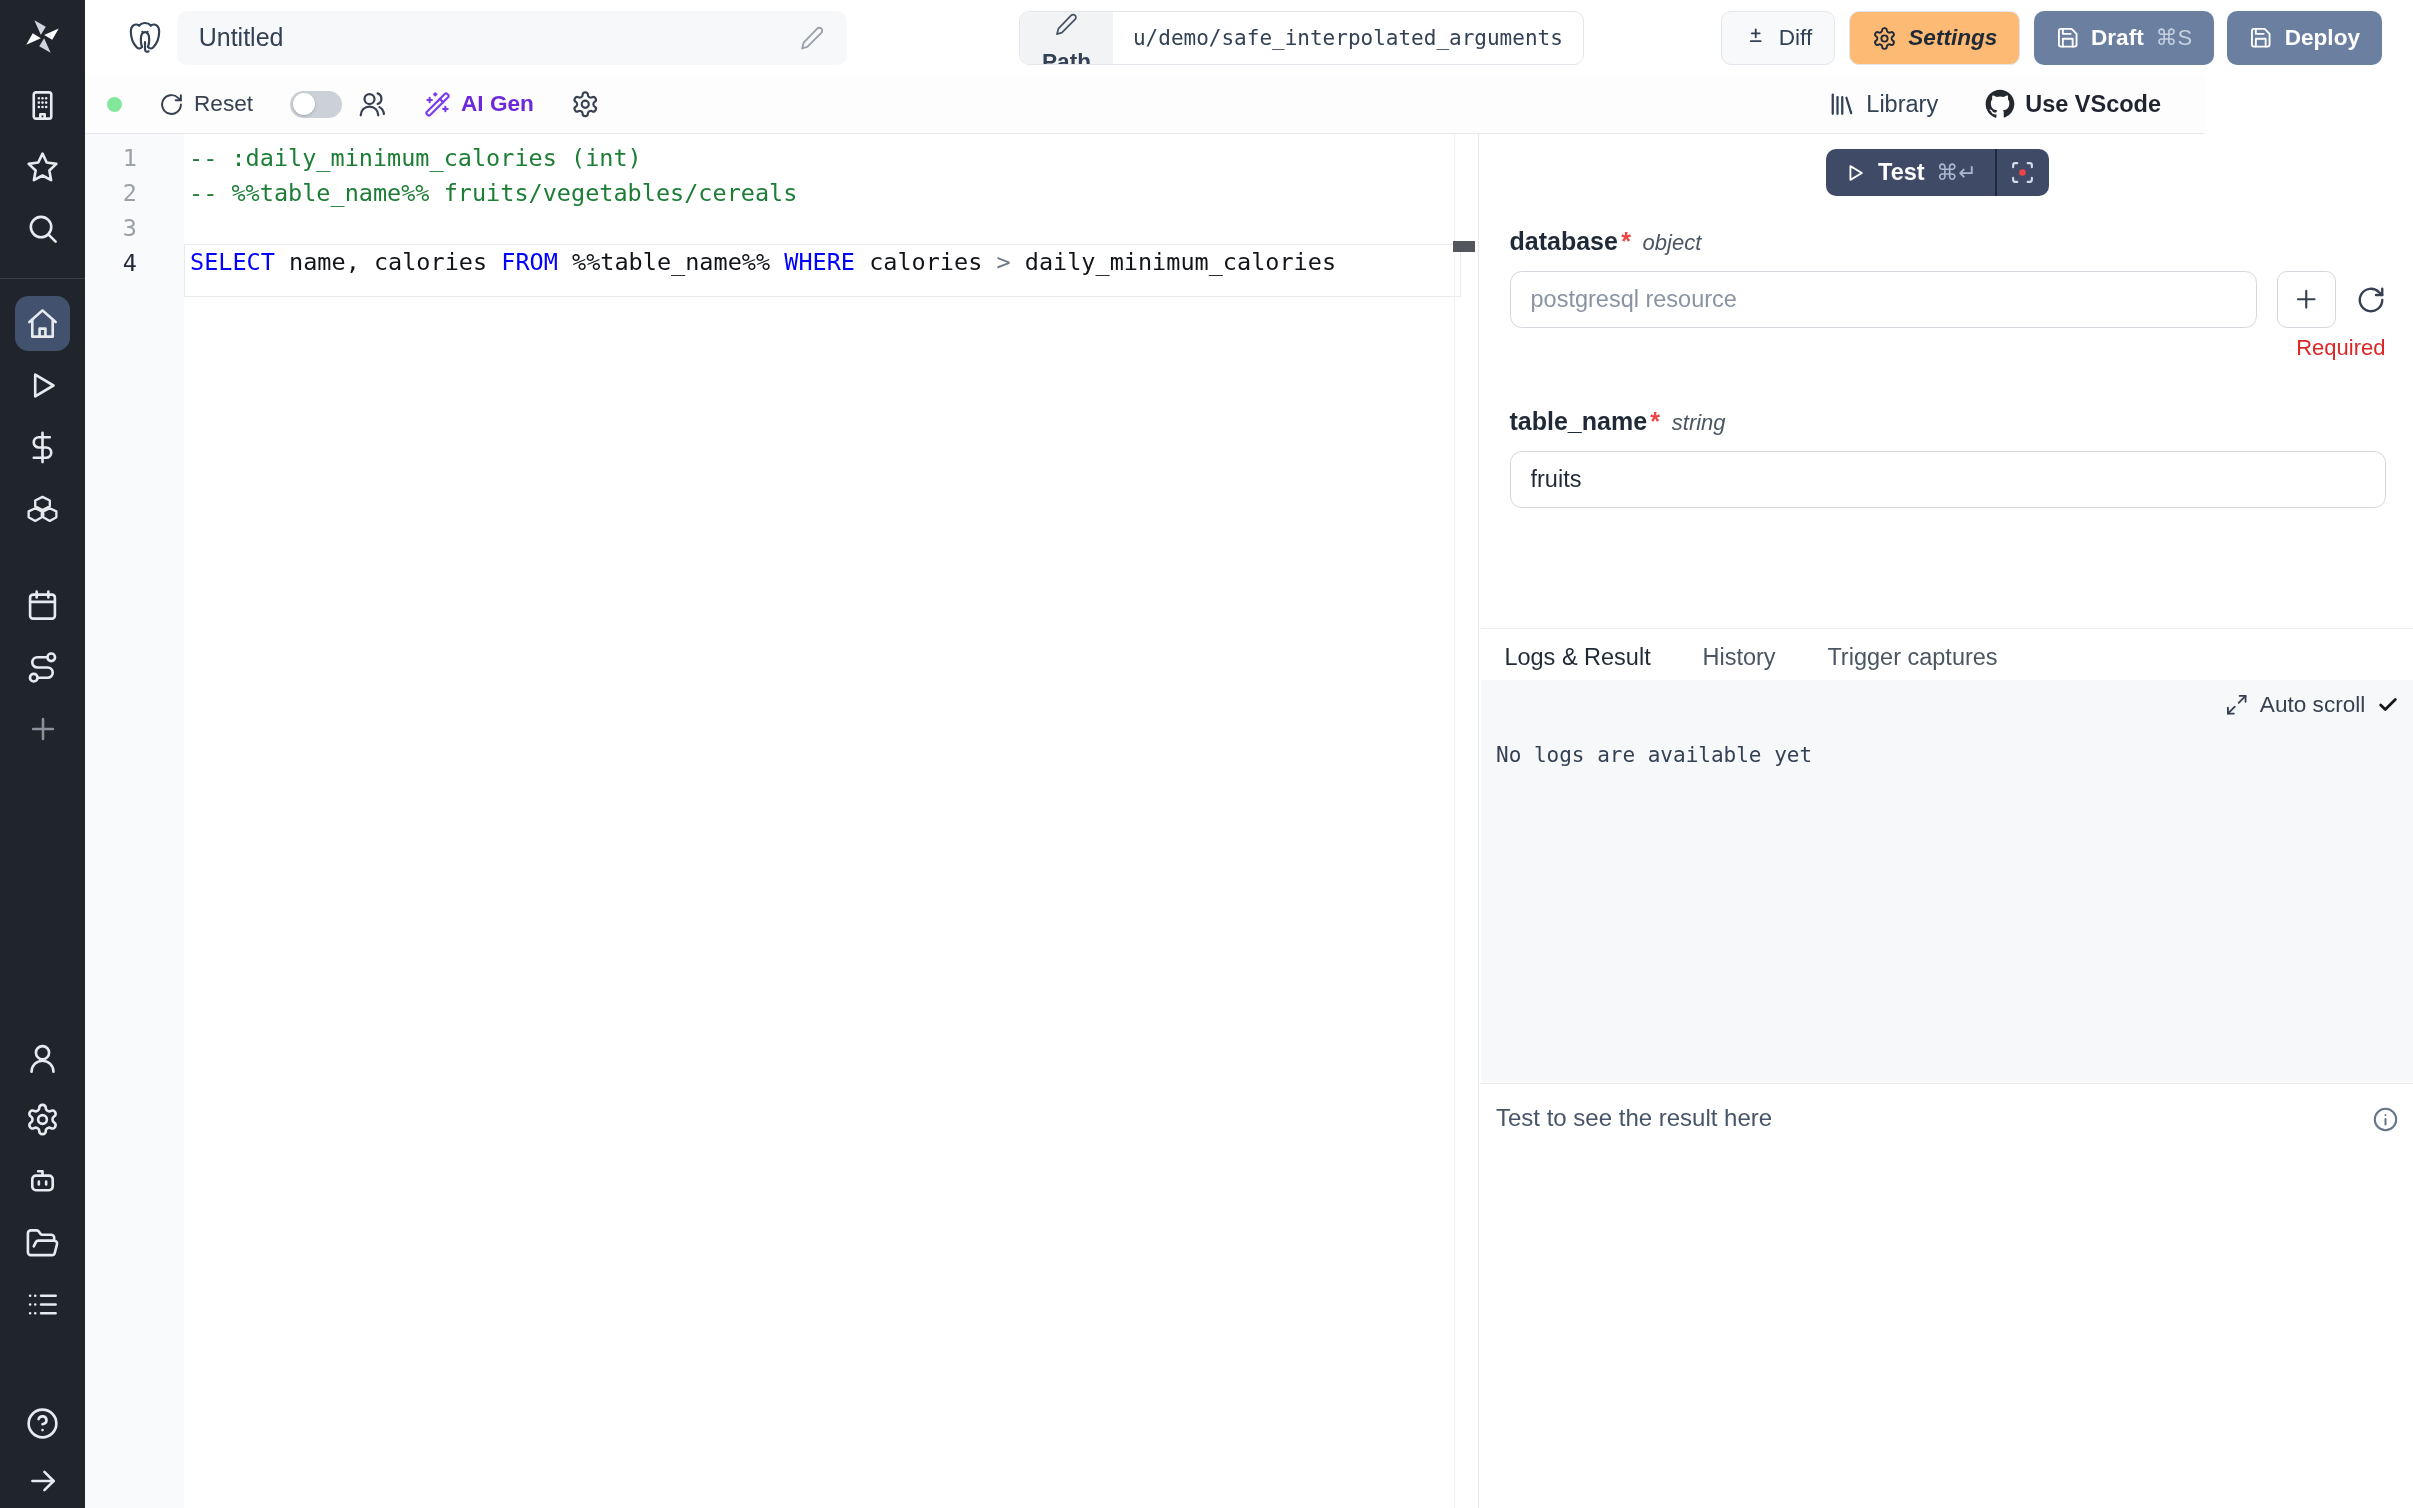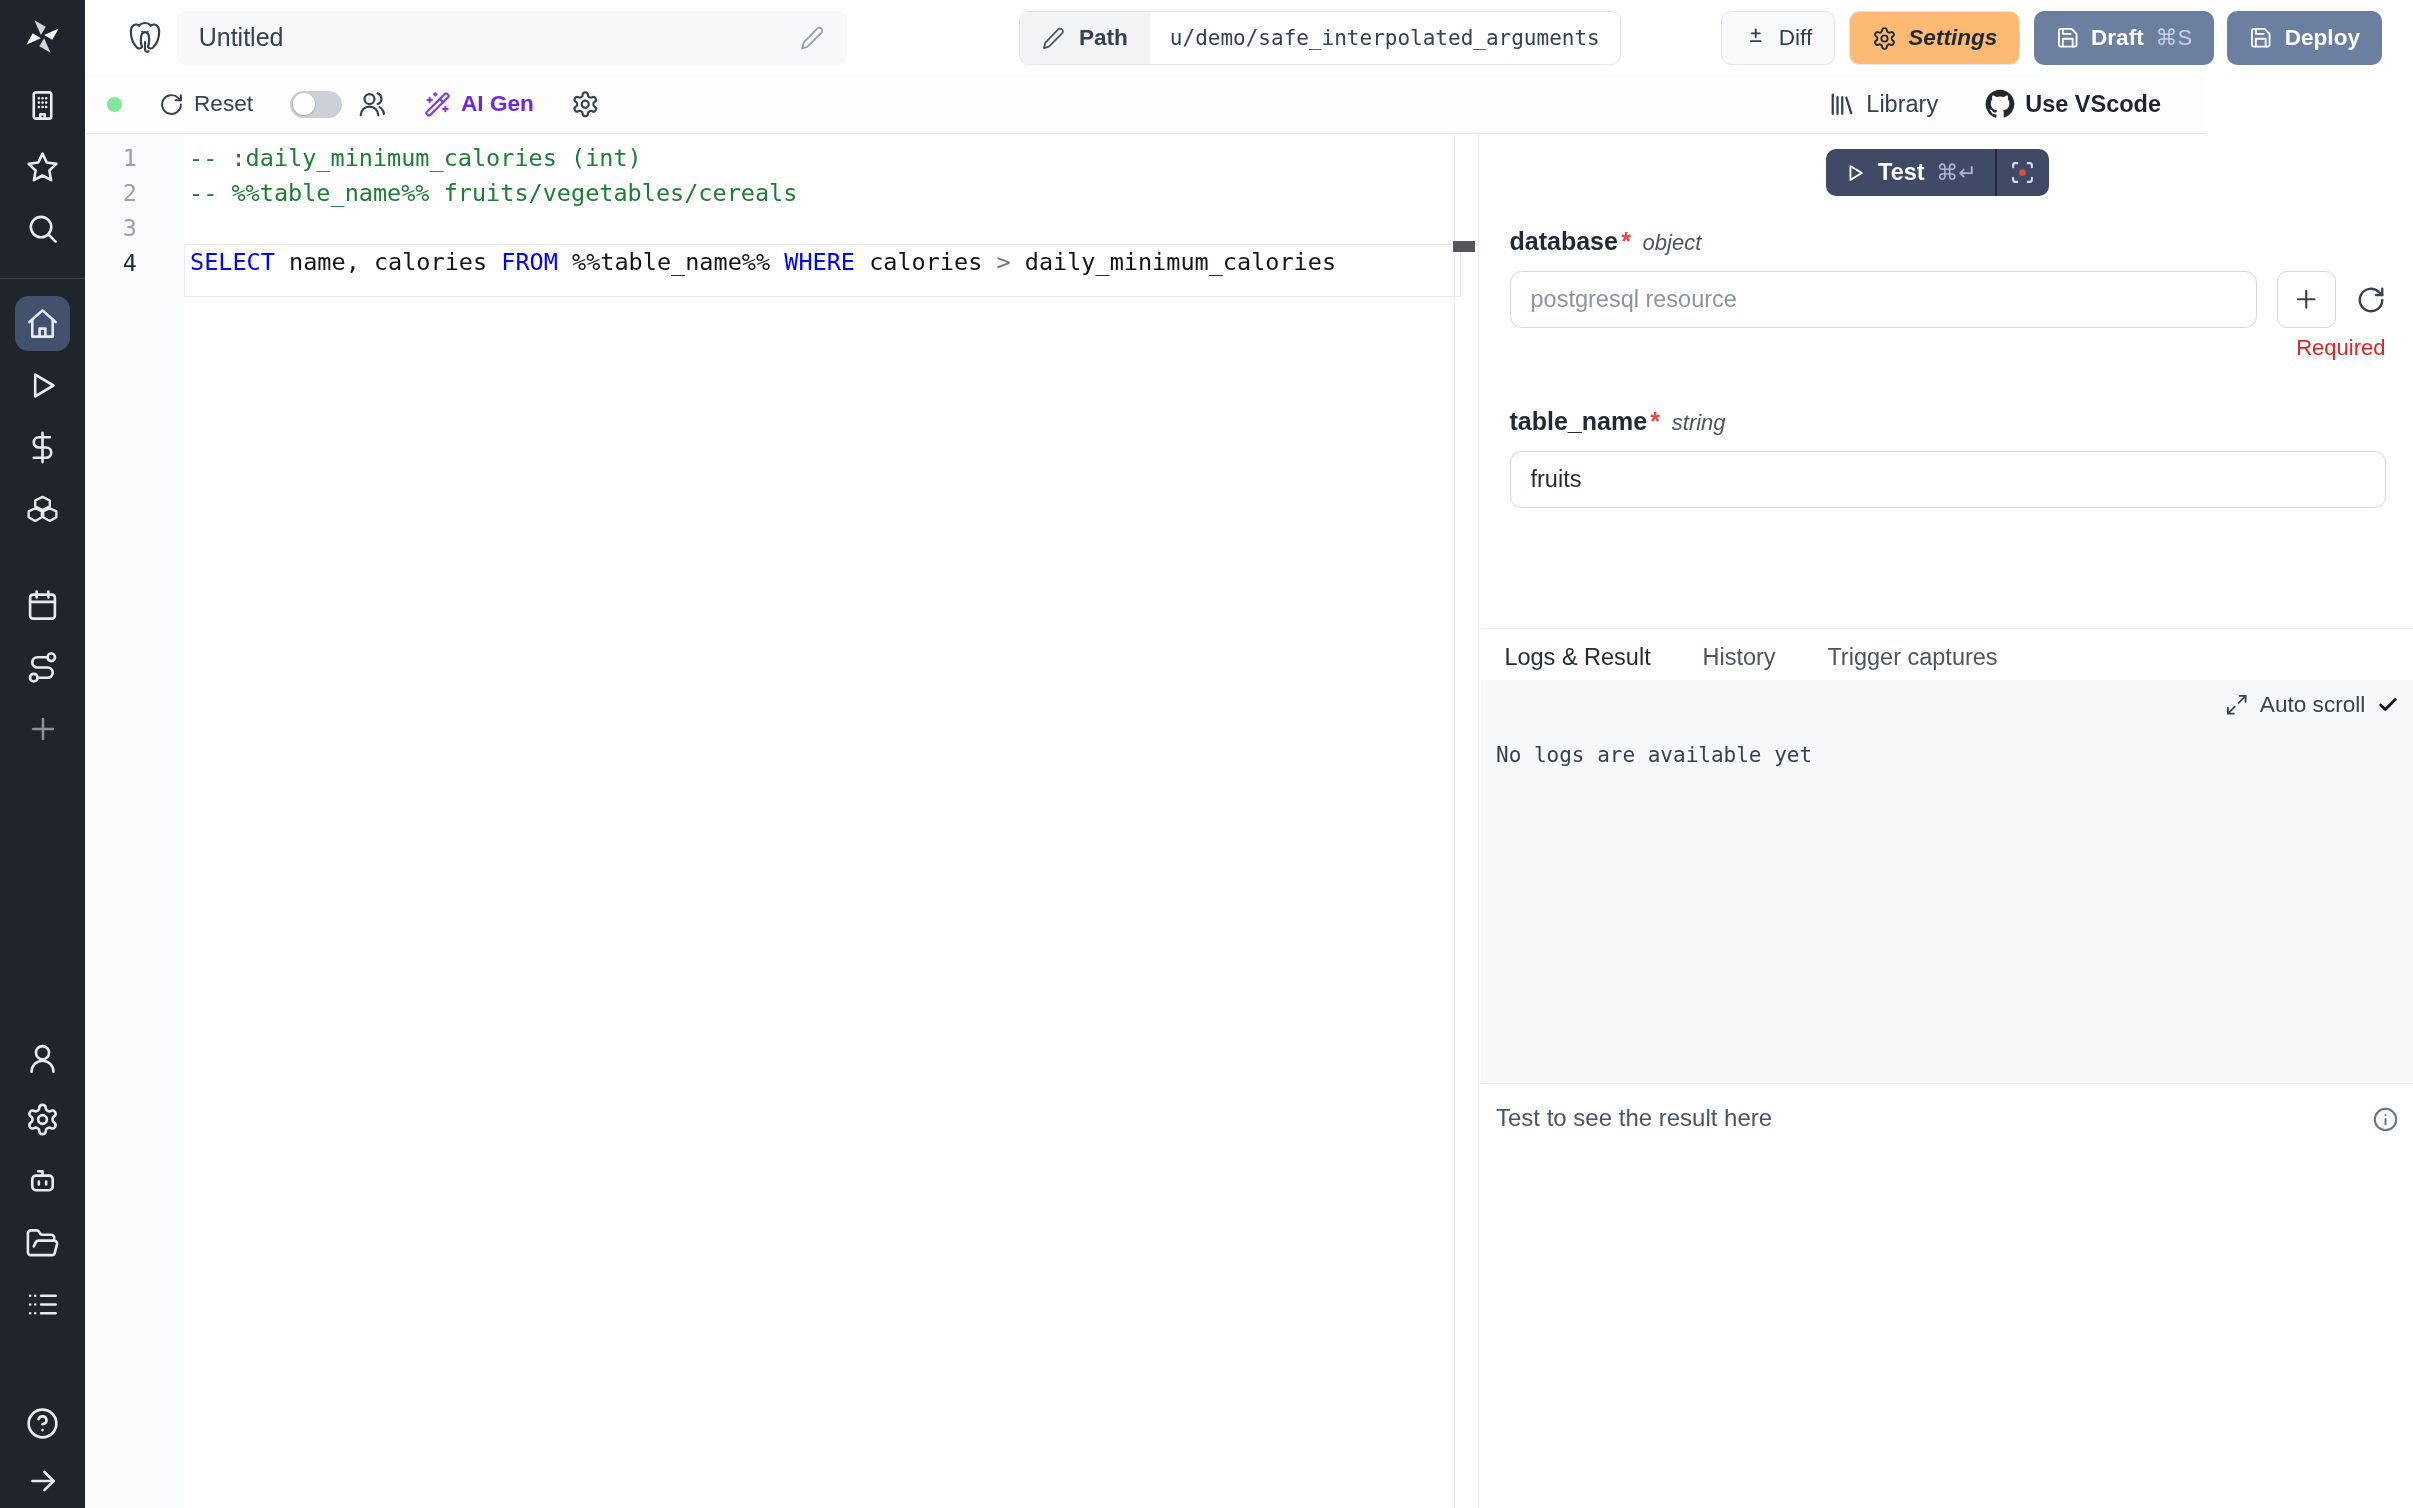--- a/index.html
+++ b/index.html
@@ -23,21 +23,21 @@
   .topbar { position:absolute; left:85px; top:0; width:2329px; height:75px; background:#fff;
     display:flex; align-items:center; }
   .pg-icon { margin-left:40px; color:#334155; }
   .title-box { margin-left:11.7px; width:670px; height:54px; background:#f7f8f9; border-radius:10px;
     display:flex; align-items:center; padding:0 22px; }
   .title-box .t { font-size:25px; font-weight:500; color:#334155; flex:1; }
   .title-box .pencil { color:#9aa1ab; }
   .path-box { position:absolute; left:934px; top:11px; height:54px; border:1.7px solid #e3e6ea;
     border-radius:10px; display:flex; align-items:stretch; overflow:hidden; background:#fff; }
   .path-box .seg-l { background:#f1f3f5; display:flex; align-items:center; gap:13.4px; padding:0 22px;
-    font-size:22.6px; font-weight:700; color:#334155; }
+    font-size:22.6px; font-weight:700; color:#334155;flex-direction:column; }
   .path-box .seg-r { display:flex; align-items:center; padding:0 20px; font-family:"DejaVu Sans Mono", monospace;
     font-size:21px; color:#334155; }
   .topbar-right { position:absolute; right:32px; top:11px; display:flex; gap:13.4px; }
   .btn { height:54px; border-radius:10px; display:flex; align-items:center; gap:11.7px;
     padding:0 22px; font-size:22.6px; cursor:pointer; white-space:nowrap; }
   .btn.light { background:#f8f9fa; border:1.7px solid #e3e6ea; color:#334155; font-weight:500; }
   .btn.white { background:#fdba74; border:1.7px solid #e3e6ea; color:#1f2937; font-weight:600;font-style:italic; }
   .btn.slate { background:#6b7fa1; color:#fff; font-weight:700; border:none; }
   .btn.slate .kbd { color:#c6d0df; font-weight:400; font-size:22px; }
 

